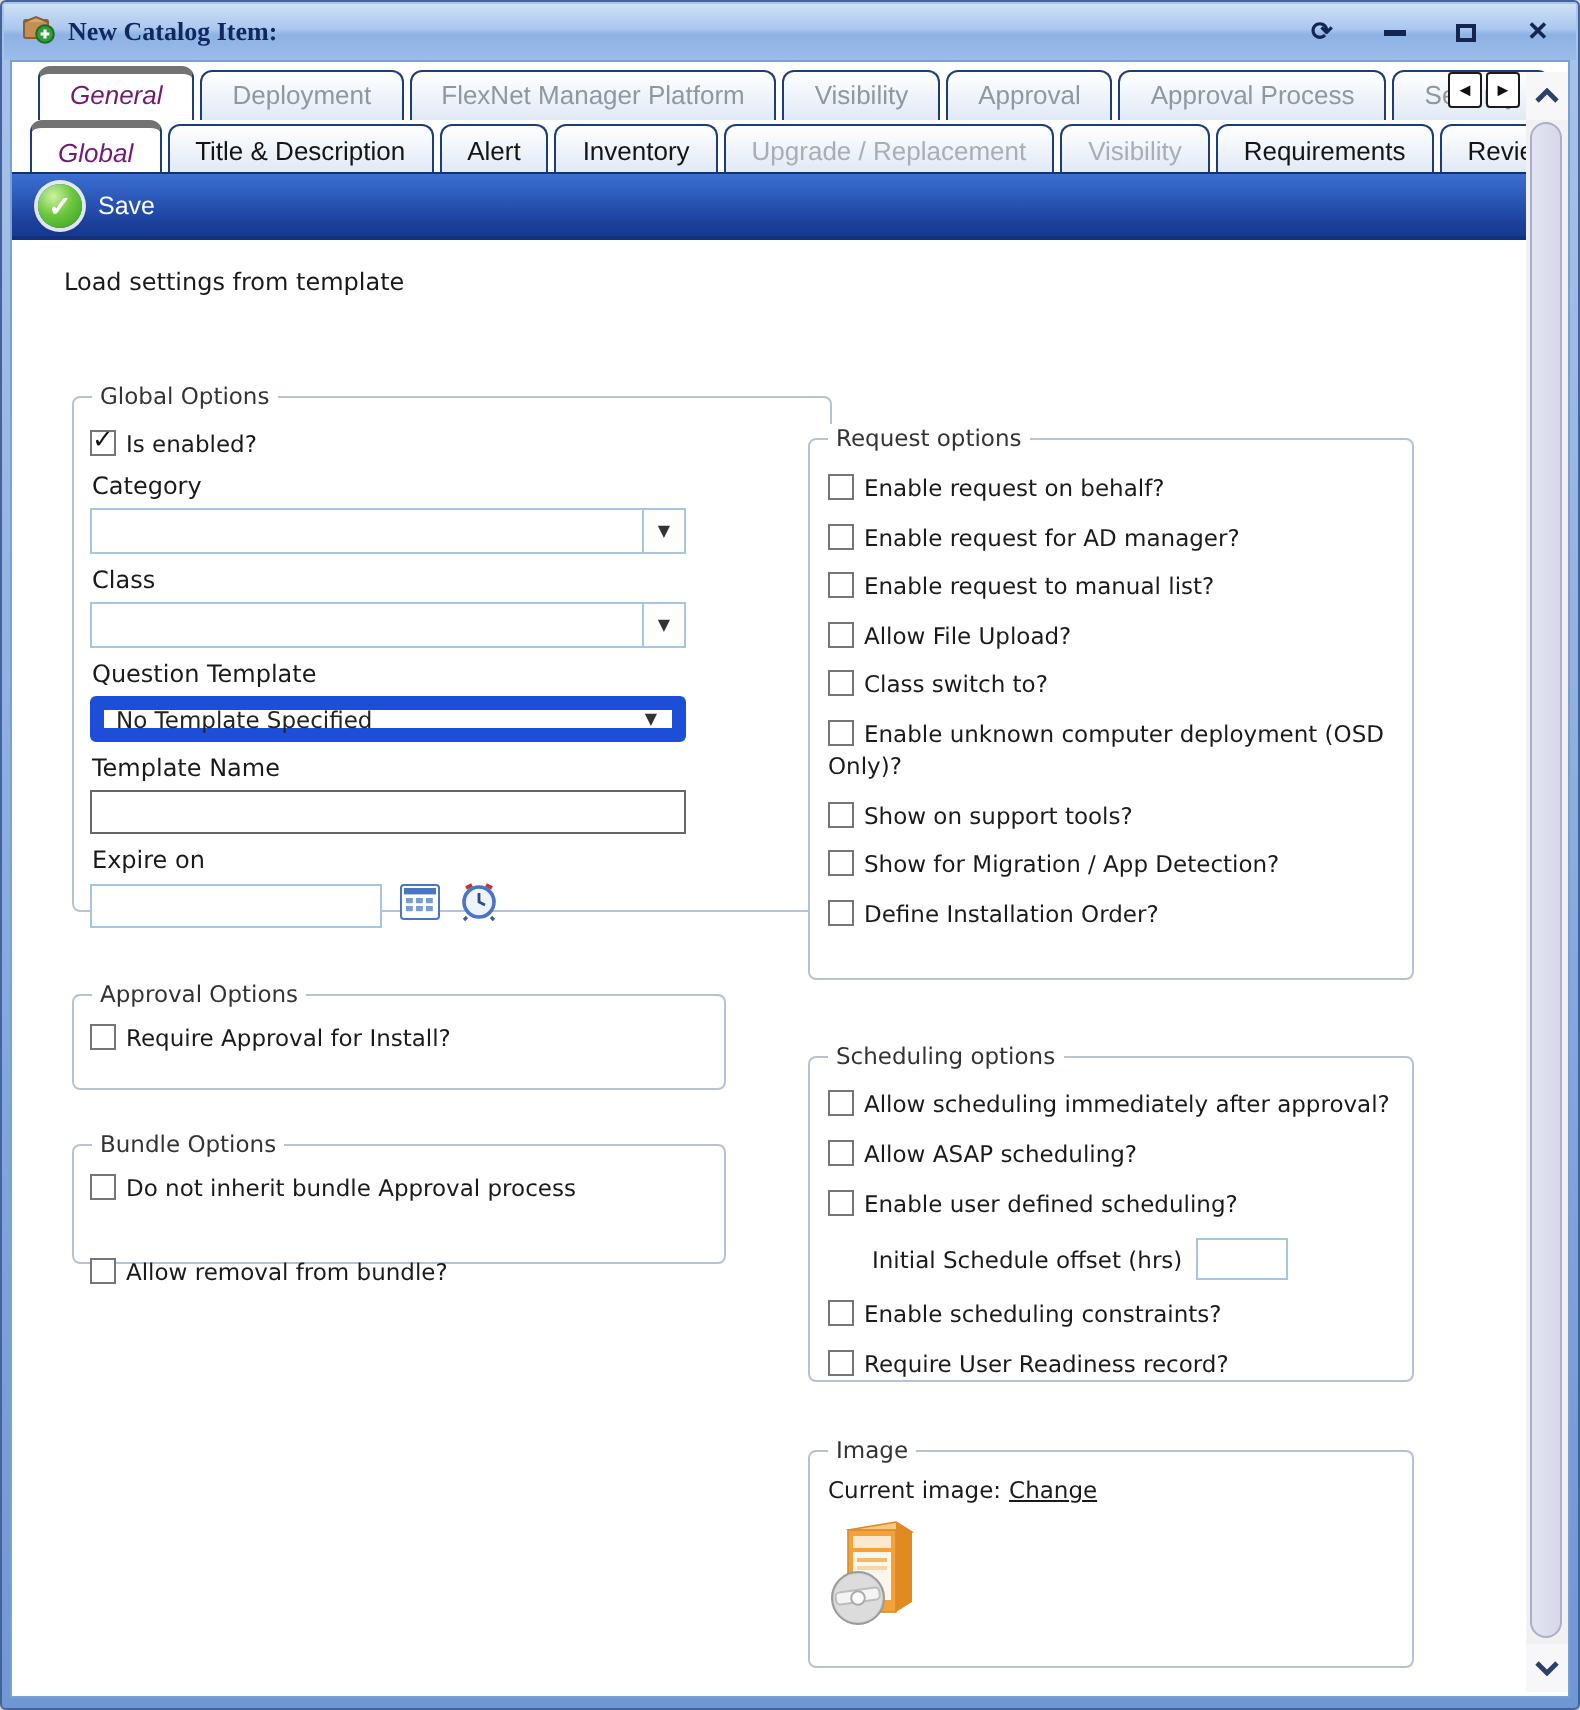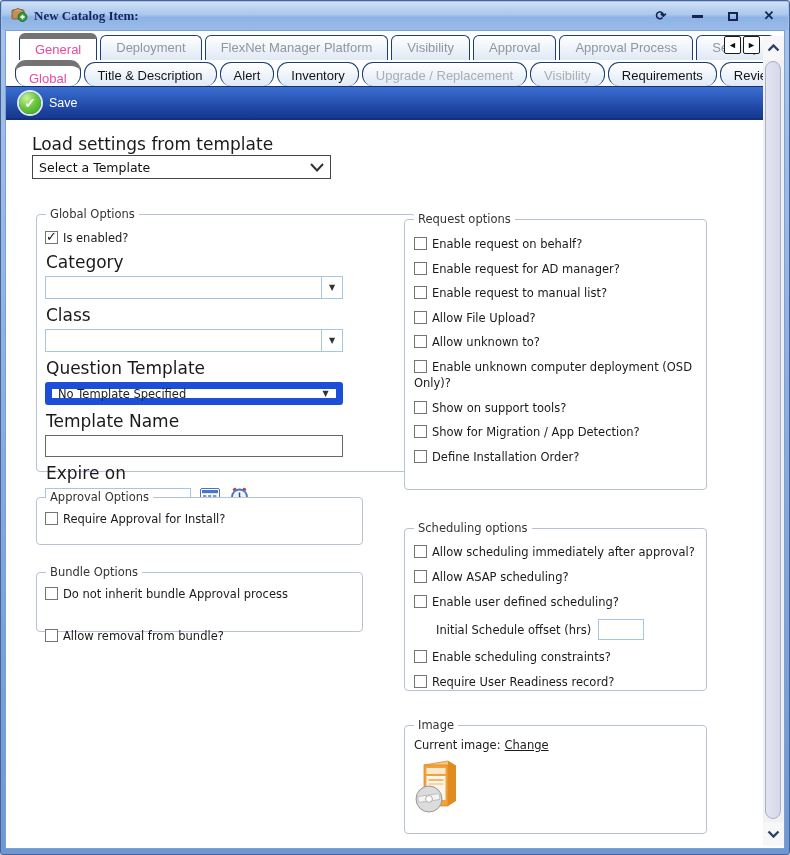--- a/index.html
+++ b/index.html
@@ -36,25 +36,26 @@
   
   .tabs-row { position:relative; display:flex; align-items:flex-end; gap:3px; overflow:hidden; }
   .tabs-main { height:29px; padding:2px 44px 0 13px; }
   .tabs-sub  { height:26px; padding:0 26px 0 9px; }
   .tab {
     flex:0 0 auto; height:25px; line-height:23px; padding:0 15px;
     border:1px solid #1c3e78; border-bottom:none; border-radius:6px 6px 0 0;
     background:linear-gradient(180deg,#ffffff 0%, #eef3fa 55%, #e0e9f5 100%);
     font-size:13px; color:#8f979f; white-space:nowrap; cursor:default;
   }
-  .tabs-sub .tab { height:24px; line-height:22px; color:#141414; padding:2px 13px;border-radius:11px; }
+  .tabs-sub .tab { height:24px; line-height:22px; color:#141414; padding:2px 13px; }
   .tab.active {
-    background:#ffffff; color:#ec4899; height:27px; line-height:22px;
-    border-top:6px solid #737373;
+    background:#ffffff; color:#701a75; height:27px; line-height:22px;
+    border-top:4px solid #737373;
     border-image:none;
+    font-style:italic;
   }
   .tabs-sub .tab.active { height:26px; line-height:21px; }
   .tab.disabled { color:#a9adb4; }
   .tab-scrollers { position:absolute; right:24px; top:5px; display:flex; gap:2px; z-index:5; }
   .tab-scroll-btn { width:17px; height:18px; background:#fff; border:1px solid #1a1a1a; border-radius:2px;
     display:flex; align-items:center; justify-content:center; font-size:9px; color:#111; cursor:default; }
 
   
   .toolbar {
     height:34px; display:flex; align-items:center; padding-left:13px;
@@ -66,36 +67,36 @@
     width:22px; height:22px; border-radius:50%;
     background:radial-gradient(circle at 35% 28%, #cdf2a2 0%, #6cc83e 45%, #2f9e22 100%);
     box-shadow:0 0 0 2px rgba(245,248,252,.9), 0 1px 3px rgba(0,0,0,.4);
     display:flex; align-items:center; justify-content:center;
     color:#fff; font-size:14px; font-weight:bold;
   }
   .save-label { color:#fff; font-size:12.5px; }
 
   
   .content { position:absolute; top:91px; left:0; right:21px; bottom:0; background:#fff; font-family:"DejaVu Sans", sans-serif; }
-  .form-label { font-size:17px; color:#1a1a1a; }
+  .form-label { font-size:12px; color:#1a1a1a; }
 
   .tpl-label { position:absolute; left:26px; top:12px; }
   .tpl-select {
     position:absolute; left:26px; top:33px; width:299px; height:24px;
     border:1px solid #454545; background:#fff; display:flex; align-items:center;
     padding:0 6px; font-size:12.5px; color:#111; cursor:default;
   }
   .tpl-select .chev { margin-left:auto; }
 
   .fieldset { position:absolute; border:1px solid #b7c3d3; border-radius:4px; background:#fff; }
   .fieldset .legend {
     position:absolute; top:-8px; left:9px; background:#fff; padding:0 4px;
     font-size:11.5px; color:#333; white-space:nowrap;
   }
-  .fs-global   { left:30px;  top:92px;  width:380px; height:258px; padding:15px 10px 0 8px; }
+  .fs-global   { left:30px;  top:76px;  width:380px; height:258px; padding:15px 10px 0 8px; }
   .fs-approval { left:30px;  top:375px; width:327px; height:48px;  padding:13px 10px 0 8px; }
   .fs-bundle   { left:30px;  top:450px; width:327px; height:60px;  padding:13px 10px 0 8px; }
   .fs-request  { left:398px; top:97px;  width:303px; height:271px; padding:16px 10px 0 9px; }
   .fs-sched    { left:398px; top:406px; width:303px; height:163px; padding:15px 10px 0 9px; }
   .fs-image    { left:398px; top:603px; width:303px; height:109px; padding:12px 10px 0 9px; }
 
   .cb-row { display:block; font-size:11.5px; color:#1a1a1a; line-height:16px; cursor:default; }
   .cb { display:inline-block; width:13px; height:13px; border:1px solid #757575; background:#fff;
         vertical-align:-2px; margin-right:5px; position:relative; }
   .cb.checked::after { content:"✓"; position:absolute; left:0px; top:-3px; font-size:13px; font-weight:bold; color:#111; }
@@ -189,28 +190,20 @@
     <div class="toolbar">
       <div class="save-btn">
         <span class="save-icon">✓</span>
         <span class="save-label">Save</span>
       </div>
     </div>
 
     <div class="content">
 
       <div class="form-label tpl-label">Load settings from template</div>
-      <div class="tpl-select">
-        <span>Select a Template</span>
-        <span class="chev">
-          <svg width="14" height="9" viewBox="0 0 14 9">
-              <polyline points="1,1 7,7.5 13,1" fill="none" stroke="#333" stroke-width="2"></polyline>
-            </svg>
-        </span>
-      </div>
 
       <div class="fieldset fs-global">
         <span class="legend">Global Options</span>
         <label class="cb-row">
           <span class="cb checked"></span><span>Is enabled?</span>
         </label>
         <span class="form-label field-label">Category</span>
         <div class="combo">
           <span class="combo-text"></span>
           <span class="combo-btn">▼</span>
@@ -273,21 +266,21 @@
           <span class="cb"></span><span>Allow removal from bundle?</span>
         </label>
       </div>
 
       <div class="fieldset fs-request">
         <span class="legend">Request options</span>
         <label class="cb-row"><span class="cb"></span><span>Enable request on behalf?</span></label>
         <label class="cb-row"><span class="cb"></span><span>Enable request for AD manager?</span></label>
         <label class="cb-row"><span class="cb"></span><span>Enable request to manual list?</span></label>
         <label class="cb-row"><span class="cb"></span><span>Allow File Upload?</span></label>
-        <label class="cb-row"><span class="cb"></span><span>Allow unknown to?</span></label>
+        <label class="cb-row"><span class="cb"></span><span>Class switch to?</span></label>
         <label class="cb-row"><span class="cb"></span><span>Enable unknown computer deployment (OSD Only)?</span></label>
         <label class="cb-row"><span class="cb"></span><span>Show on support tools?</span></label>
         <label class="cb-row"><span class="cb"></span><span>Show for Migration / App Detection?</span></label>
         <label class="cb-row"><span class="cb"></span><span>Define Installation Order?</span></label>
       </div>
 
       <div class="fieldset fs-sched">
         <span class="legend">Scheduling options</span>
         <label class="cb-row"><span class="cb"></span><span>Allow scheduling immediately after approval?</span></label>
         <label class="cb-row"><span class="cb"></span><span>Allow ASAP scheduling?</span></label>

